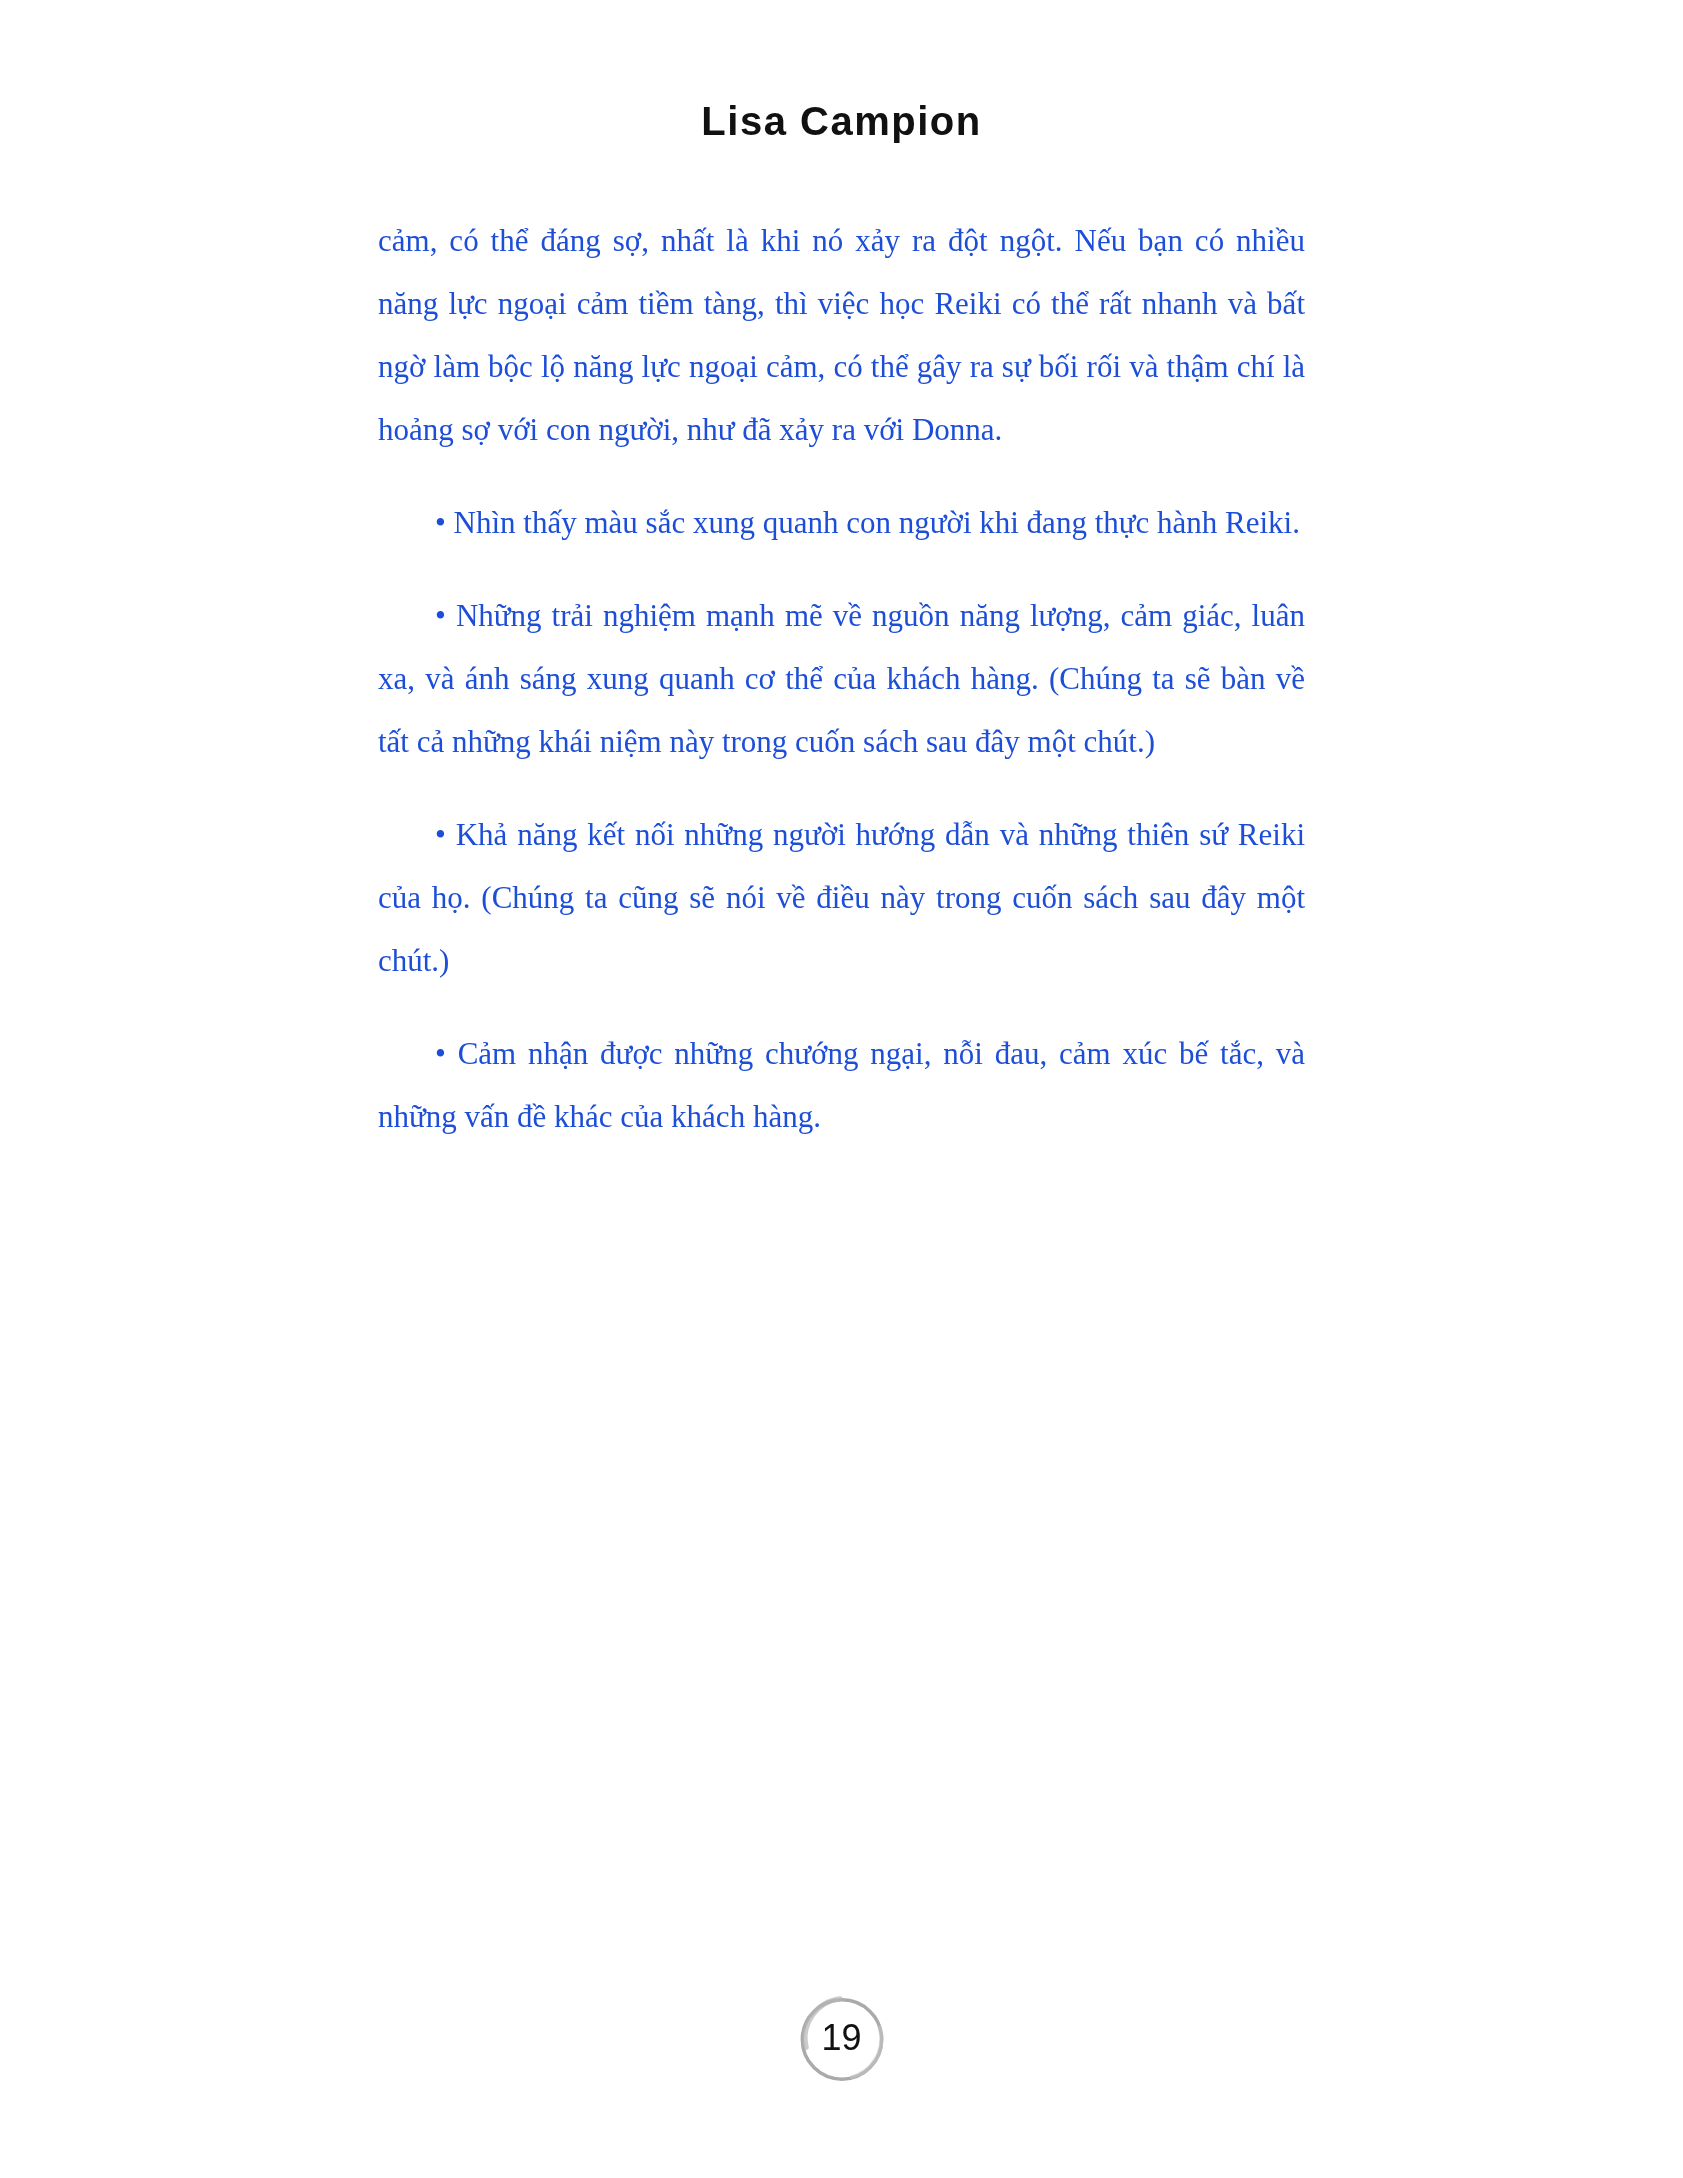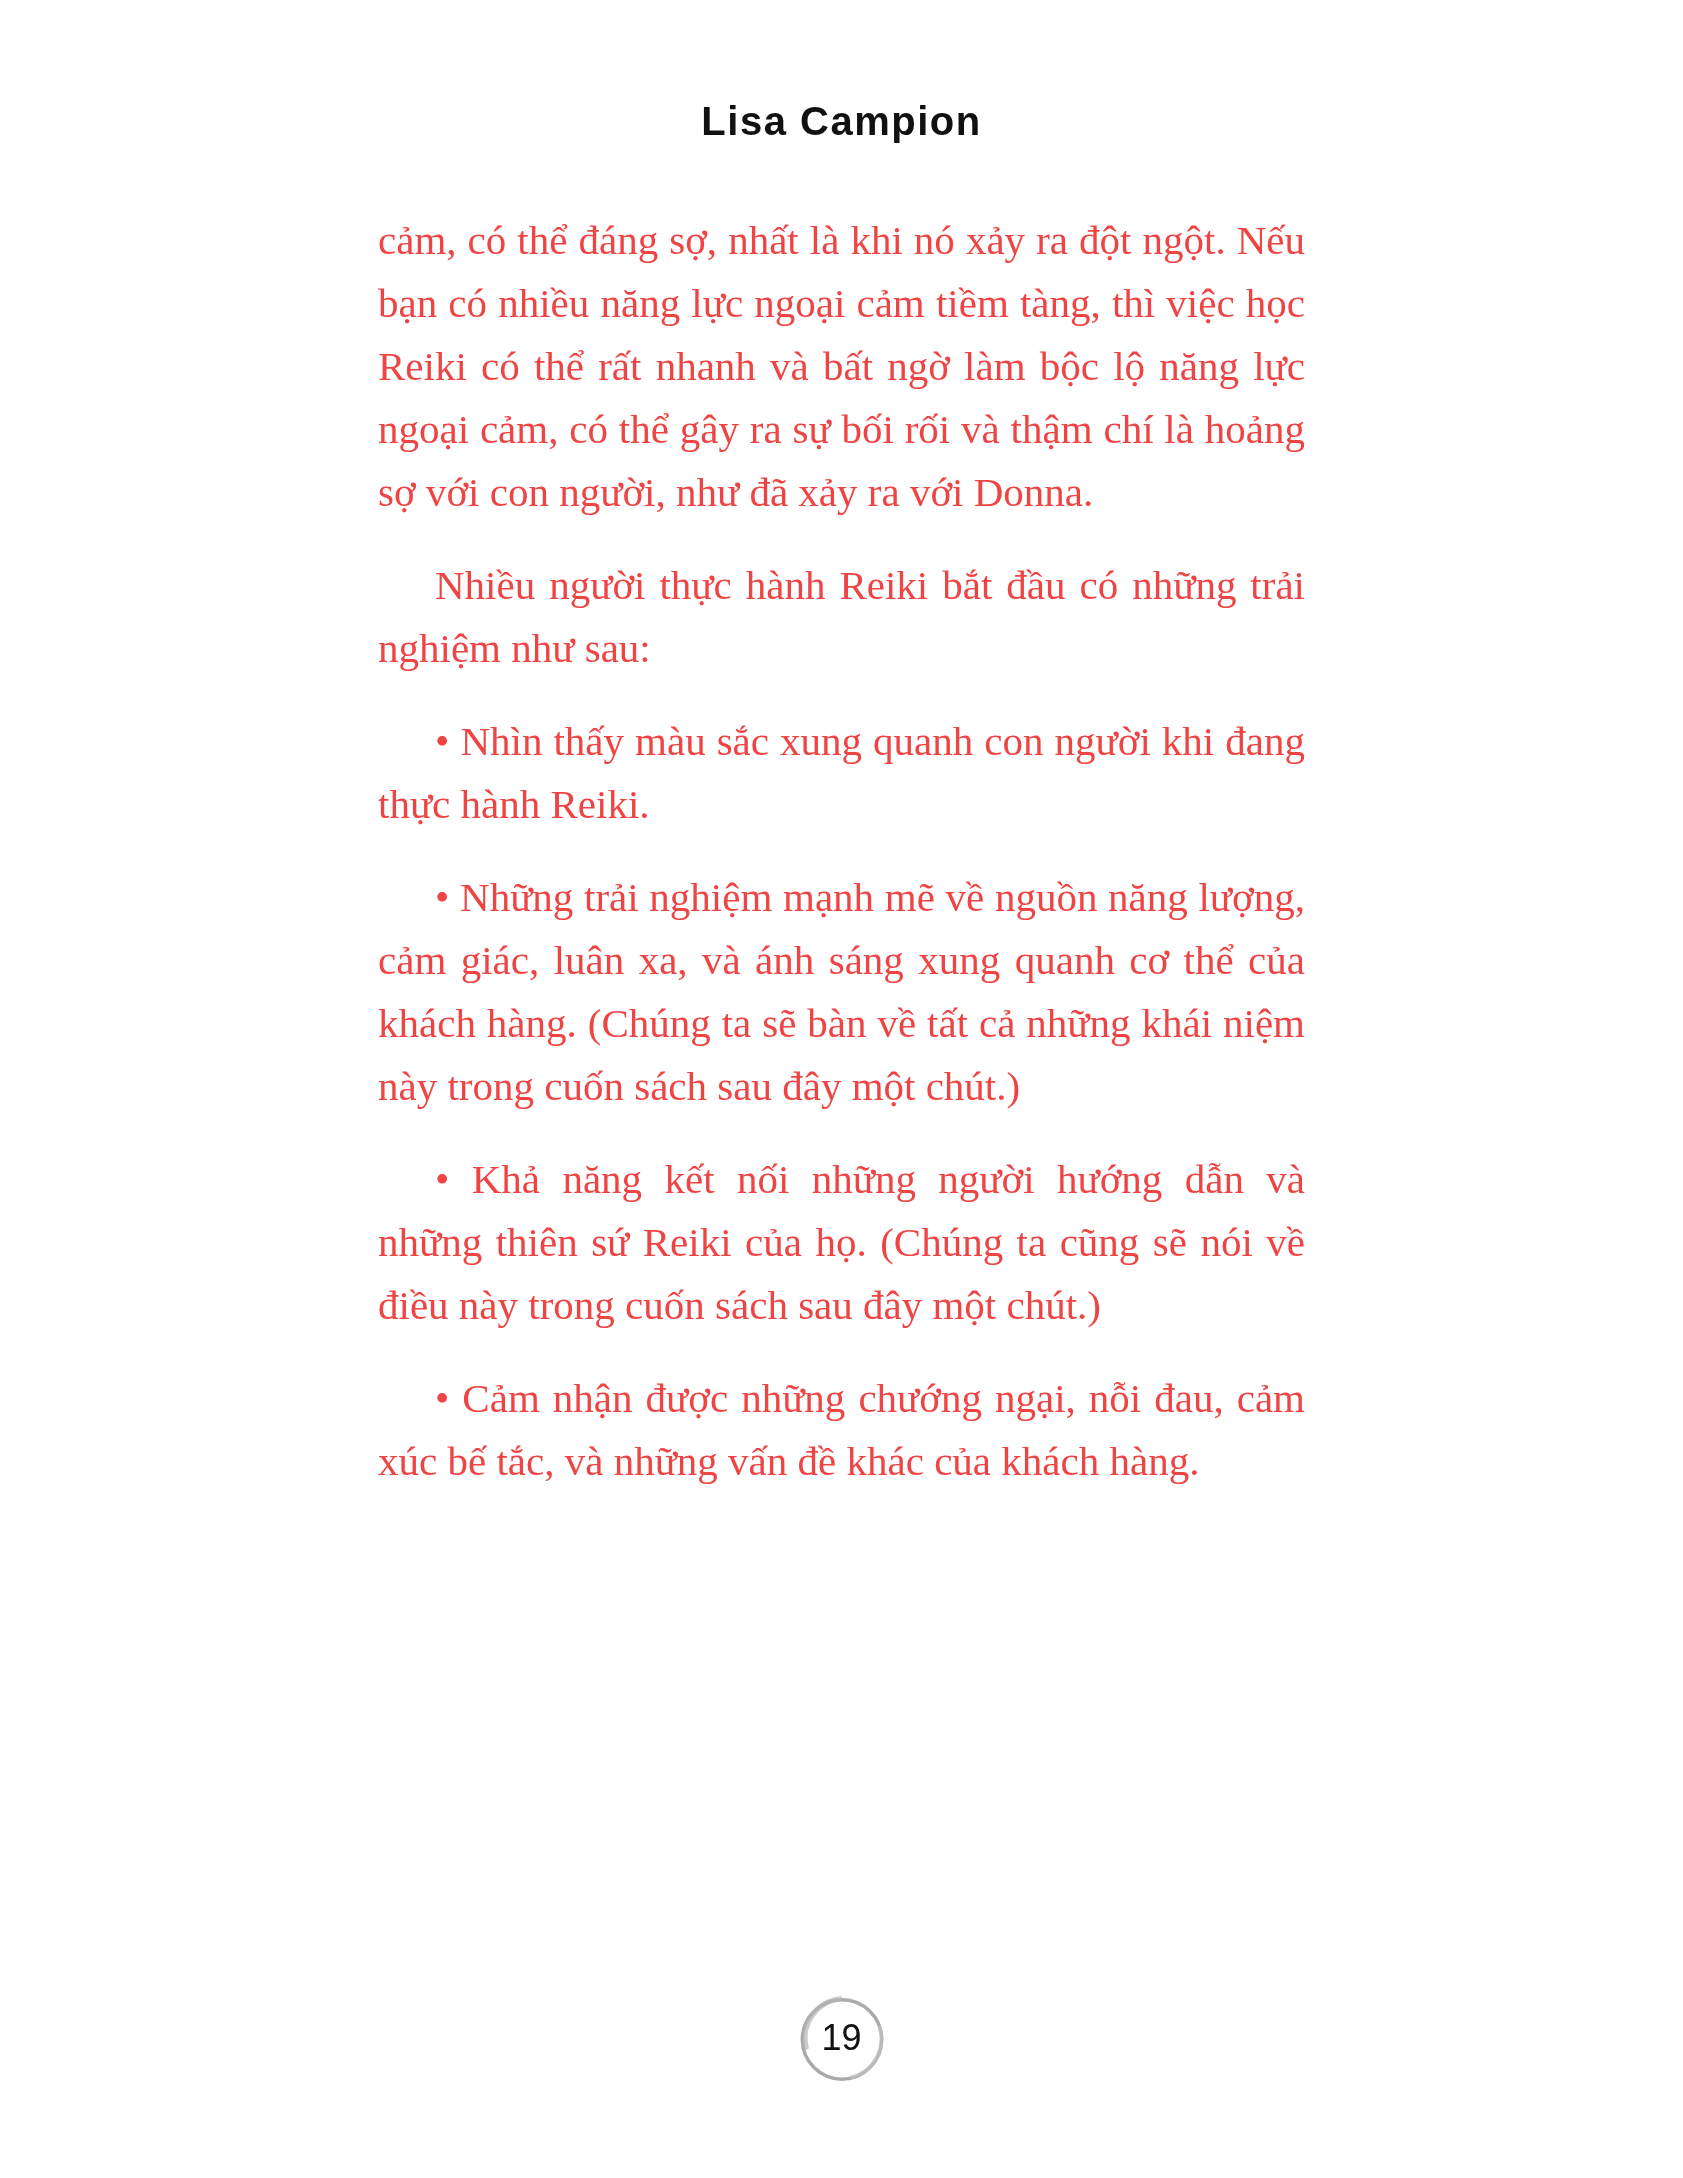--- a/index.html
+++ b/index.html
@@ -24,24 +24,24 @@
     text-align: center;
     font-family: "Liberation Sans", sans-serif;
     font-weight: bold;
     font-size: 40px;
     letter-spacing: 1.5px;
     color: #111111;
   }
   .content {
     width: 927px;
     margin: 65px auto 0 auto;
-    font-size: 41px;
+    font-size: 31px;
     line-height: 63px;
     text-align: justify;
-    color: #ef4444;
+    color: #1d4ed8;
   }
   p.para {
     margin: 0 0 30px 0;
   }
   p.para.indent,
   p.para.bullet {
     text-indent: 57px;
   }
   .pagenum-wrap {
     position: absolute;
@@ -71,21 +71,20 @@
 </style>
 </head>
 <body>
 
 <div class="page">
 
   <div class="running-head">Lisa Campion</div>
 
   <div class="content" id="content">
       <p class="para plain">cảm, có thể đáng sợ, nhất là khi nó xảy ra đột ngột. Nếu bạn có nhiều năng lực ngoại cảm tiềm tàng, thì việc học Reiki có thể rất nhanh và bất ngờ làm bộc lộ năng lực ngoại cảm, có thể gây ra sự bối rối và thậm chí là hoảng sợ với con người, như đã xảy ra với Donna.</p>
-      <p class="para indent">Nhiều người thực hành Reiki bắt đầu có những trải nghiệm như sau:</p>
       <p class="para bullet">• Nhìn thấy màu sắc xung quanh con người khi đang thực hành Reiki.</p>
       <p class="para bullet">• Những trải nghiệm mạnh mẽ về nguồn năng lượng, cảm giác, luân xa, và ánh sáng xung quanh cơ thể của khách hàng. (Chúng ta sẽ bàn về tất cả những khái niệm này trong cuốn sách sau đây một chút.)</p>
       <p class="para bullet">• Khả năng kết nối những người hướng dẫn và những thiên sứ Reiki của họ. (Chúng ta cũng sẽ nói về điều này trong cuốn sách sau đây một chút.)</p>
       <p class="para bullet">• Cảm nhận được những chướng ngại, nỗi đau, cảm xúc bế tắc, và những vấn đề khác của khách hàng.</p>
     </div>
 
   <div class="pagenum-wrap">
     <svg width="119" height="119" viewBox="0 0 120 120">
       <circle cx="60" cy="62" r="40" fill="none" stroke="#9b9b9b" stroke-width="3.5" opacity="0.85"></circle>
       <path d="M 24 70 A 40 40 0 0 1 58 21" fill="none" stroke="#b5b5b5" stroke-width="5" opacity="0.7" stroke-linecap="round"></path>

